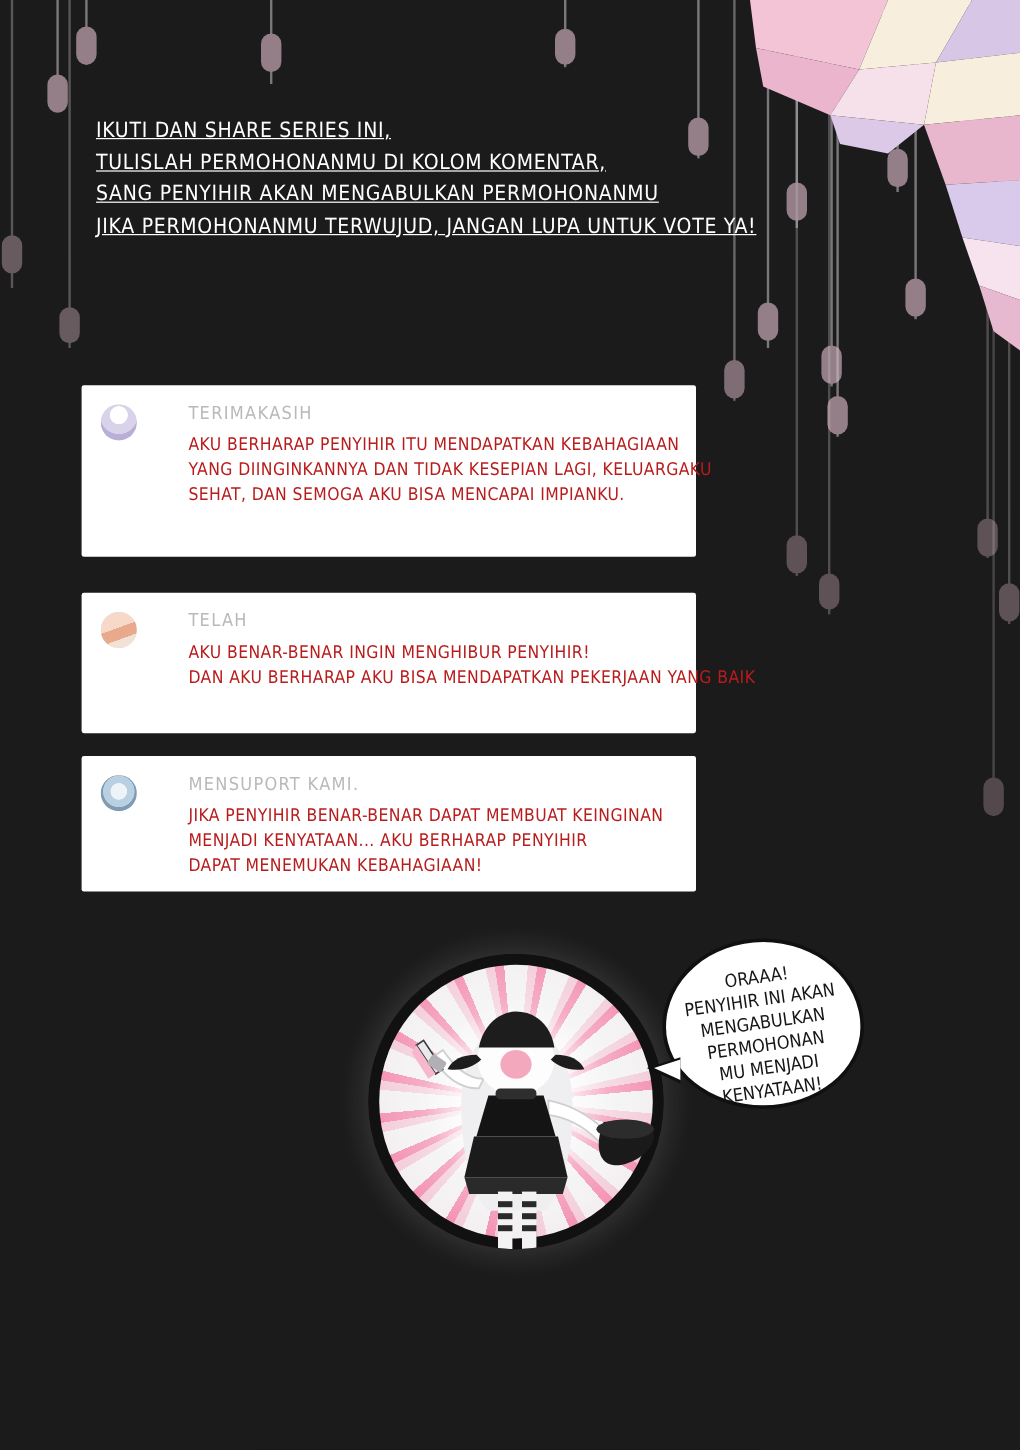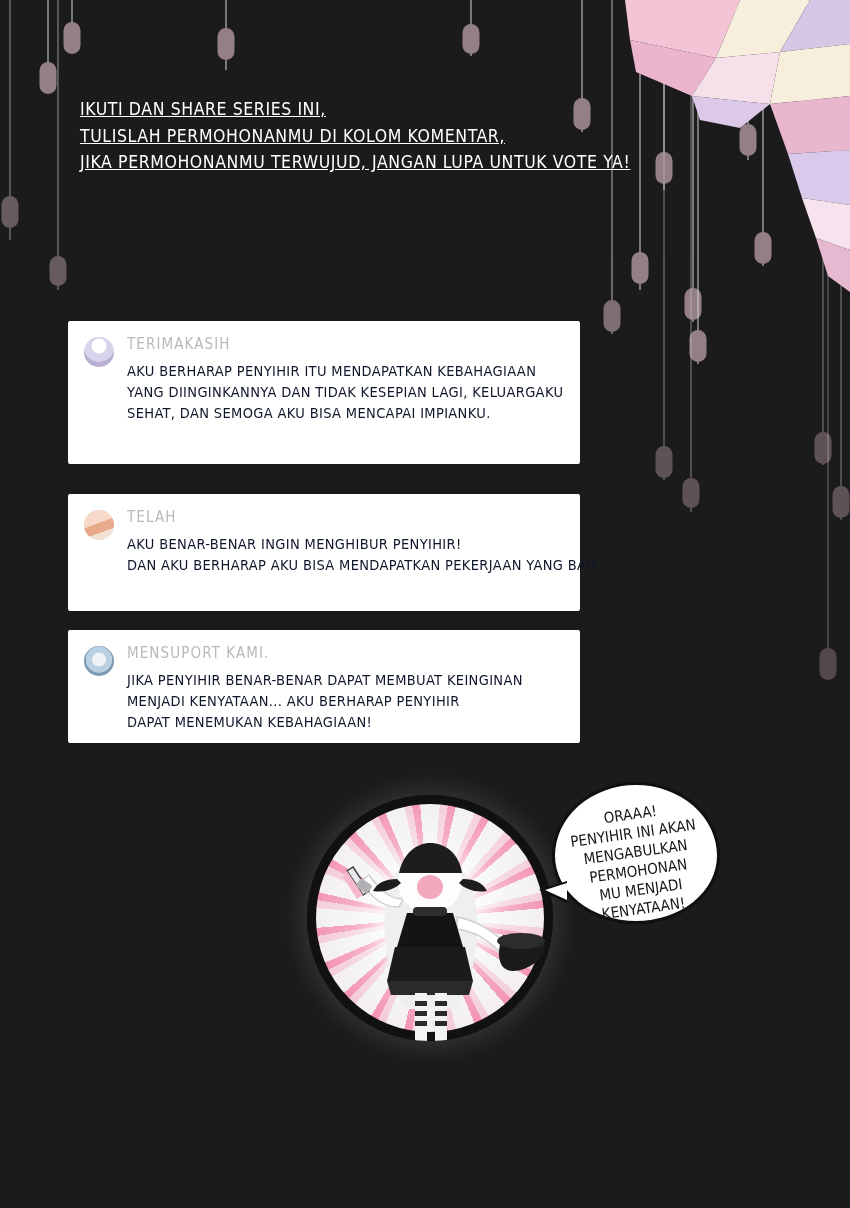--- a/index.html
+++ b/index.html
@@ -85,32 +85,32 @@
     position: relative;
     background: #ddd;
   }
   .avatar .a1 { position:absolute; inset:0; background:
       radial-gradient(circle at 50% 30%, #ffffff 0 28%, #d8d3ea 30% 60%, #b9aed4 62% 100%); }
   .avatar .a2 { position:absolute; inset:0; background:
       linear-gradient(160deg, #f7d9c9 0 45%, #e8a98c 45% 70%, #f2e2d6 70% 100%); }
   .avatar .a3 { position:absolute; inset:0; background:
       radial-gradient(circle at 50% 45%, #eef3f7 0 30%, #b9cfe2 32% 58%, #7f9bb4 60% 100%); }
 
-  .card-body { flex: 1 1 auto; }
+  .card-body { flex: 1 1 auto; margin-left: 30px; }
   .card-user {
     color: #b9b9b9;
     font-size: 15px;
     letter-spacing: 1.1px;
     text-transform: uppercase;
     margin-bottom: 8px;
     font-family: "DejaVu Sans Condensed", "Liberation Sans", sans-serif;
     font-stretch: condensed;
   }
   .card-text {
-    color: #0f172a;
+    color: #b91c1c;
     font-size: 14.5px;
     line-height: 21px;
     letter-spacing: .35px;
     text-transform: uppercase;
     font-family: "DejaVu Sans Condensed", "Liberation Sans", sans-serif;
     font-stretch: condensed;
   }
   .card-text div { white-space: nowrap; }
 
   
@@ -287,20 +287,21 @@
       <polygon points="168,154 230,150 230,205 182,198" fill="#d9c9ea"></polygon>
       <polygon points="182,198 230,205 230,250 196,238" fill="#f6e3ee"></polygon>
       <polygon points="196,238 230,250 230,292 208,276" fill="#e7b9d1"></polygon>
       <polygon points="72,96 150,104 120,128 80,120" fill="#dcc9e8"></polygon>
     </svg>
   </div>
 
   <div id="intro">
     <div>IKUTI DAN SHARE SERIES INI,</div>
     <div>TULISLAH PERMOHONANMU DI KOLOM KOMENTAR,</div>
+    <div>SANG PENYIHIR AKAN MENGABULKAN PERMOHONANMU</div>
     <div>JIKA PERMOHONANMU TERWUJUD, JANGAN LUPA UNTUK VOTE YA!</div>
   </div>
 
   <div class="card" style="top:321px; height:143px;">
     <div class="avatar">
         <div class="a1"></div>
       </div>
     <div class="card-body">
       <div class="card-user">TERIMAKASIH</div>
       <div class="card-text">

